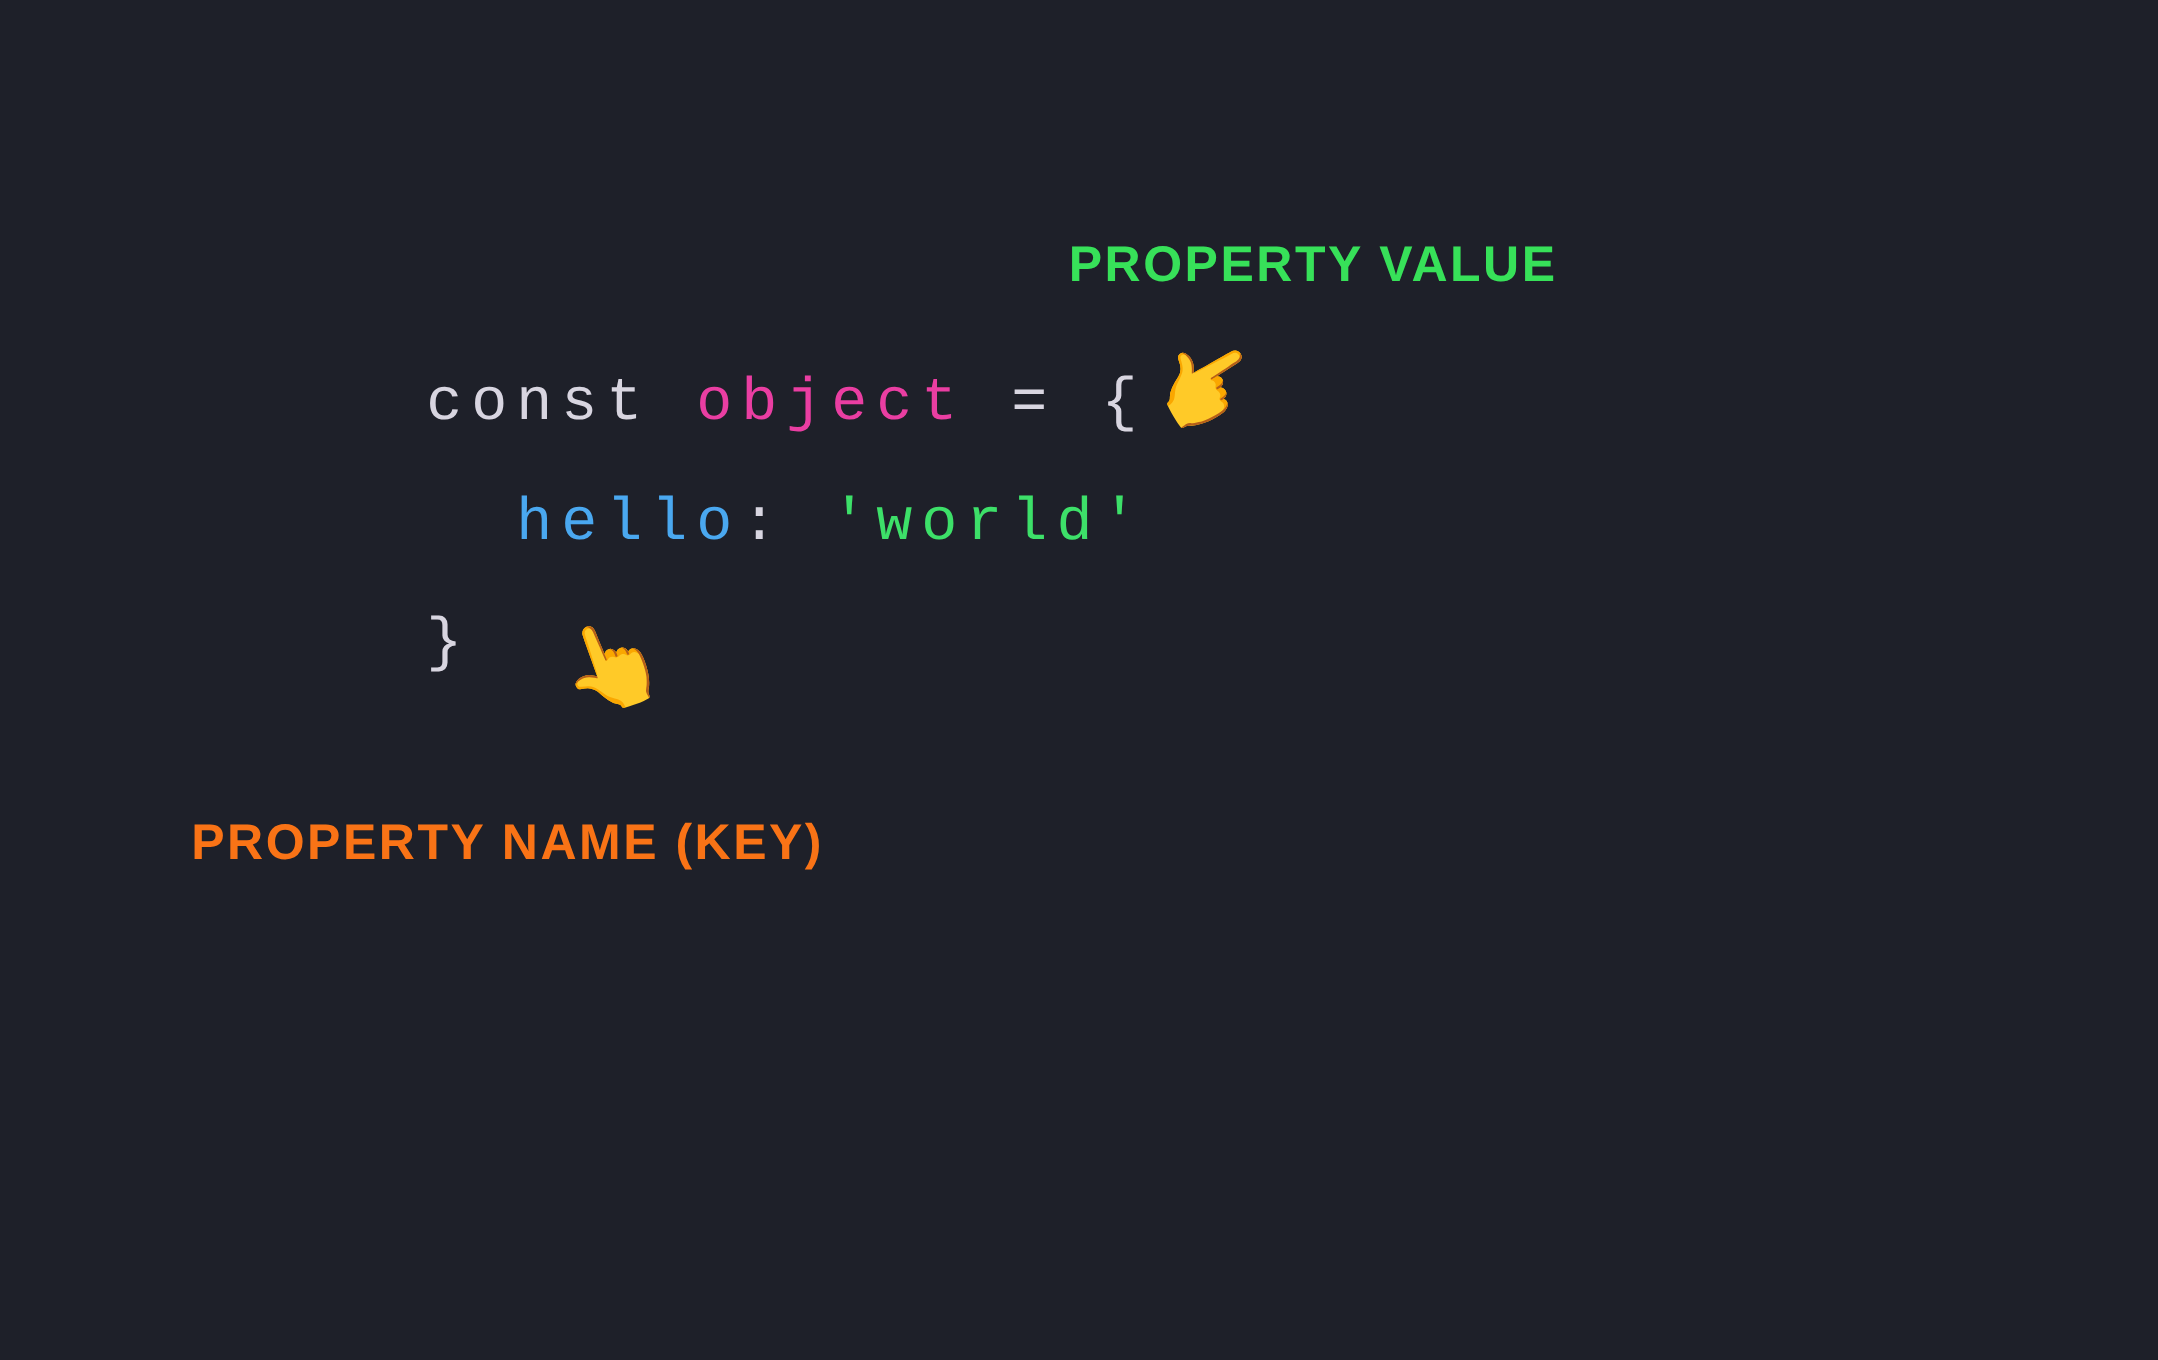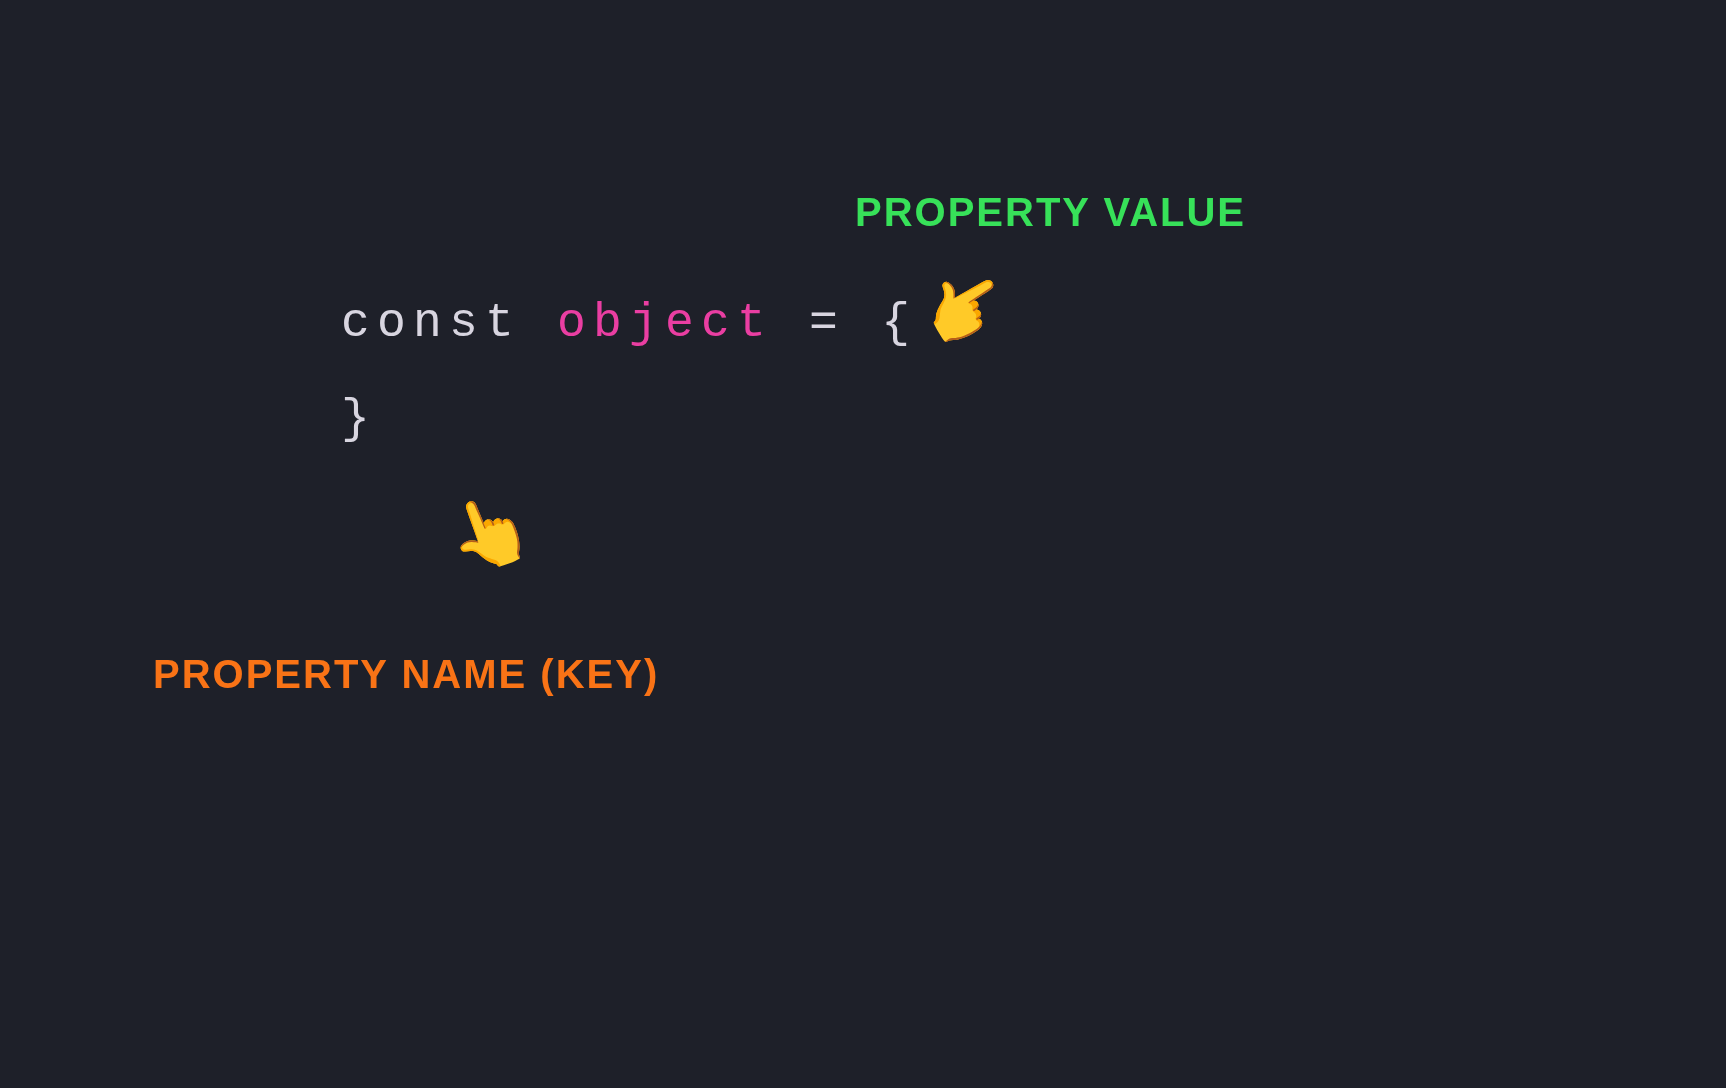--- a/index.html
+++ b/index.html
@@ -81,20 +81,21 @@
       left: 447px;
       top: 493px;
       transform: rotate(-20deg);
     }
   </style>
 </head>
 <body>
 
 <div class="code-block">
   <div class="code-line"><span class="tok-const">const</span><span class="tok-const"> </span><span class="tok-object">object</span><span class="tok-const"> </span><span class="tok-equals">=</span><span class="tok-const"> </span><span class="tok-brace">{</span></div>
+  <div class="code-line"><span class="tok-const">  </span><span class="tok-key">hello</span><span class="tok-colon">:</span><span class="tok-const"> </span><span class="tok-string">'world'</span></div>
   <div class="code-line"><span class="tok-brace">}</span></div>
 </div>
 
 <div class="label label-value">Property Value</div>
 <div class="label label-key">Property Name (Key)</div>
 
 <span class="emoji emoji-1">👆</span>
 <span class="emoji emoji-2">👆</span>
 
 </body></html>

